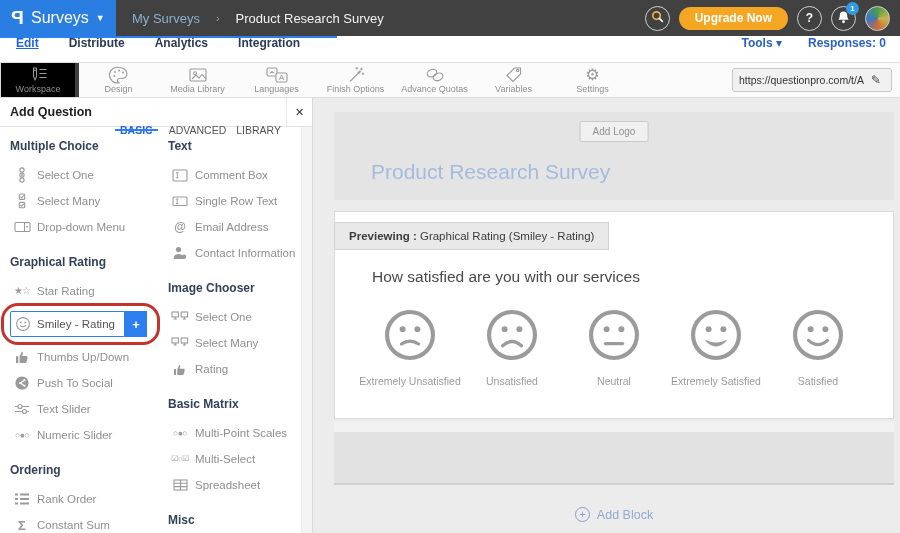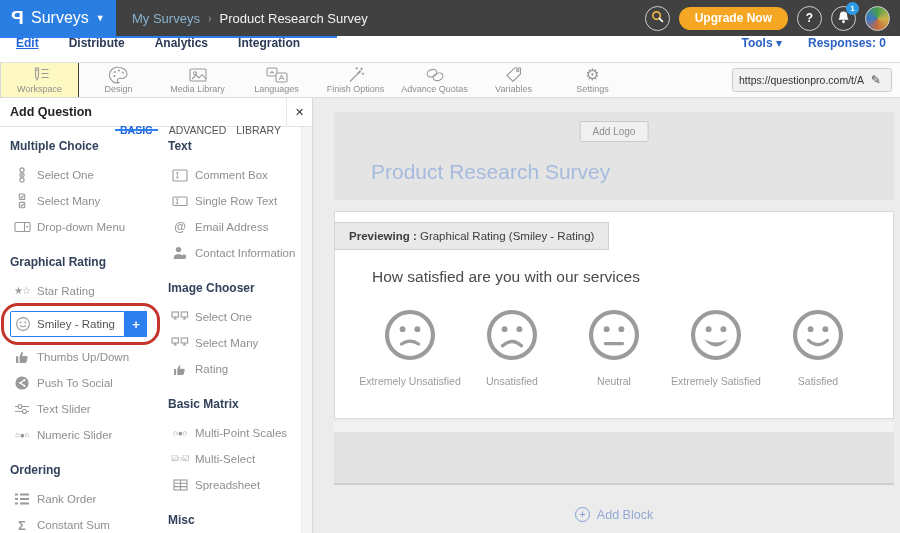--- a/index.html
+++ b/index.html
@@ -5,21 +5,21 @@
   * { margin:0; padding:0; box-sizing:border-box; }
   html,body { width:900px; height:533px; }
   body { font-family:"Liberation Sans","DejaVu Sans",sans-serif; position:relative; overflow:hidden; background:#ececec; }
 
   
   .topbar { position:absolute; top:0; left:0; right:0; height:36px; background:#414141; display:flex; align-items:center; }
   .logo-block { width:116px; height:36px; background:#2a7de1; color:#fff; display:flex; align-items:center; justify-content:center; gap:7px; cursor:pointer; }
   .logo-p { font-size:19px; font-weight:700; transform:scaleX(-1); display:inline-block; }
   .logo-text { font-size:16px; }
   .logo-caret { font-size:9px; }
-  .crumbs { display:flex; align-items:center; gap:8px; margin-left:16px; font-size:13px; }
+  .crumbs { display:flex; align-items:center; gap:16px; margin-left:16px; font-size:13px; }
   .crumb-parent { color:#8ab0cc; cursor:pointer; }
   .crumb-sep { color:#9a9a9a; font-size:11px; }
   .crumb-current { color:#f2f2f2; }
   .topbar-right { margin-left:auto; display:flex; align-items:center; gap:9px; padding-right:10px; }
   .circle-btn { width:25px; height:25px; border:1px solid #cfcfcf; border-radius:50%; display:flex; align-items:center; justify-content:center; color:#fff; font-size:12px; font-weight:700; cursor:pointer; position:relative; background:transparent; }
   .upgrade-btn { background:#f5a623; color:#fff; border:none; border-radius:12px; height:23px; padding:0 16px; font-size:12px; font-weight:700; cursor:pointer; }
   .badge { position:absolute; top:-5px; right:-4px; min-width:13px; height:13px; background:#2e9be6; border-radius:7px; color:#fff; font-size:8px; font-weight:700; display:flex; align-items:center; justify-content:center; padding:0 2px; }
   .avatar { width:25px; height:25px; border-radius:50%; border:1px solid #cfcfcf; background:conic-gradient(#4a9e4d,#c9b34a,#c96a3a,#3a76c9,#4a9e4d); cursor:pointer; }
 
   
@@ -28,21 +28,21 @@
   .nav2-tabs { display:flex; gap:30px; padding-left:16px; }
   .nav2-tab { font-size:12px; font-weight:700; color:#2b3a55; cursor:pointer; }
   .nav2-tab.active { color:#2264dc; text-decoration:underline; }
   .nav2-right { margin-left:auto; display:flex; gap:26px; padding-right:14px; font-size:12px; color:#2b62c4; font-weight:700; }
   .nav2-right > div { cursor:pointer; }
 
   
   .toolbar { position:absolute; top:63px; left:0; right:0; height:35px; background:#fbfbfb; border-bottom:1px solid #dcdcdc; display:flex; align-items:stretch; }
   .tb-items { display:flex; }
   .tb-item { width:79px; display:flex; flex-direction:column; align-items:center; justify-content:center; gap:1px; cursor:pointer; color:#8f8f8f; }
-  .tb-item.active { background:#fef9c3; border-left:1px solid #d7d7d7; border-right:1px solid #404040; }
+  .tb-item.active { background:#000000; border-left:1px solid #d7d7d7; border-right:4px solid #404040; }
   .tb-ic { height:16px; display:flex; align-items:center; color:#9a9a9a; font-size:13px; line-height:1; }
   .tb-lbl { font-size:9px; }
   .tb-right { margin-left:auto; display:flex; align-items:center; gap:8px; padding-right:8px; }
   .url-box { display:flex; align-items:center; background:#f1f1f1; border:1px solid #c9c9c9; border-radius:3px; height:24px; width:160px; padding:0 6px; }
   .url-box input { border:none; background:transparent; outline:none; font-size:10.5px; color:#333; width:132px; font-family:inherit; }
   .url-pencil { color:#444; font-size:12px; cursor:pointer; }
   .preview-btn { background:#1f7fe8; color:#fff; border:none; border-radius:3px; height:26px; padding:0 12px; font-size:12px; display:flex; align-items:center; gap:6px; cursor:pointer; }
 
   
   .sidebar { position:absolute; top:98px; left:0; width:313px; bottom:0; background:#fff; border-right:1px solid #d9d9d9; }

